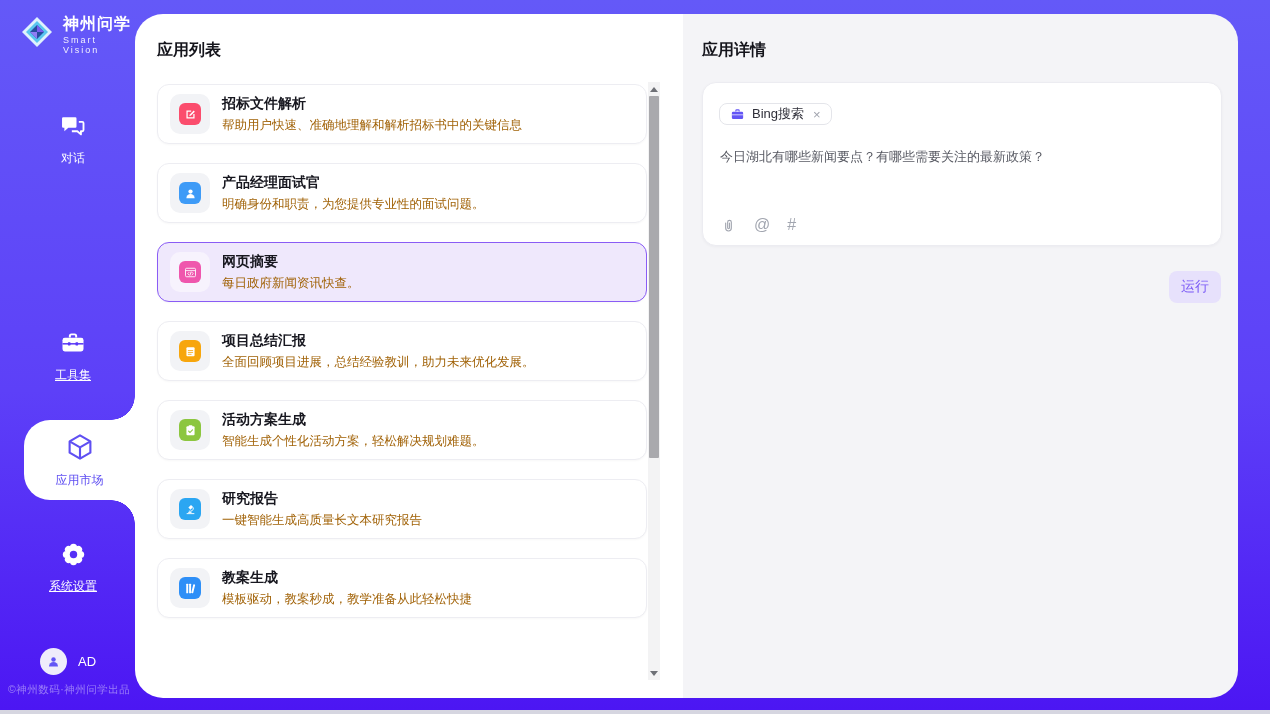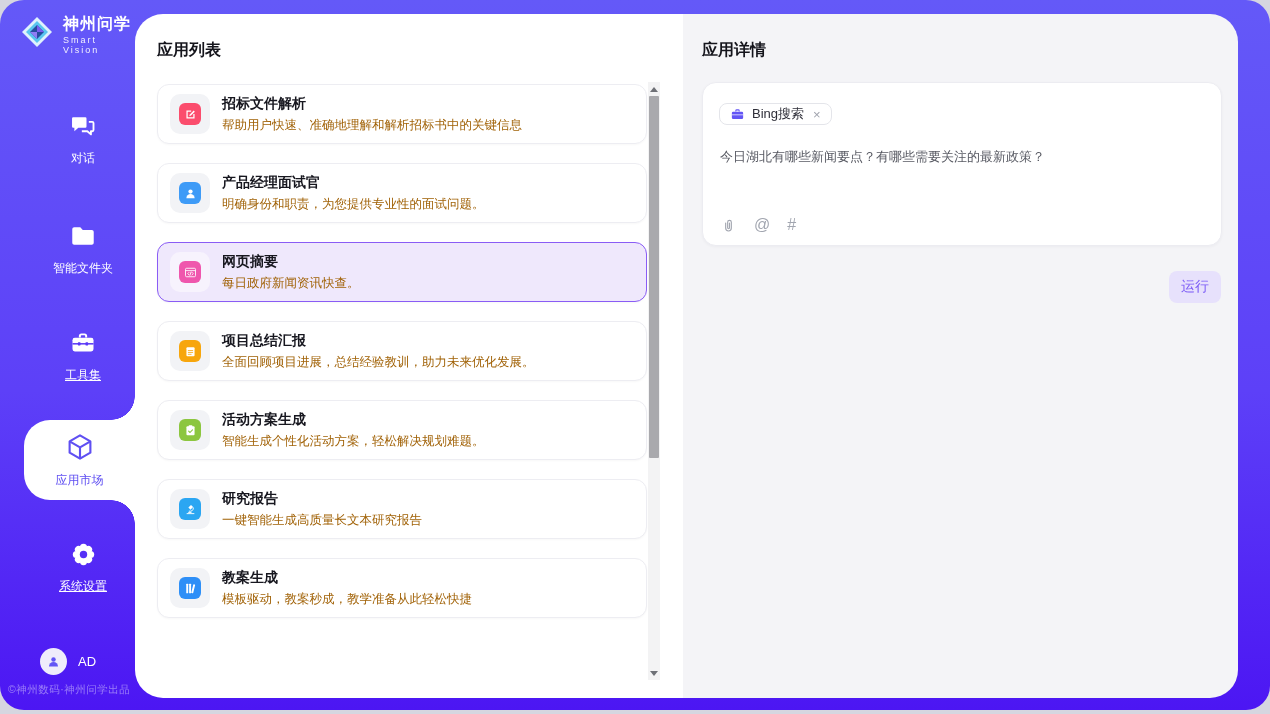--- a/index.html
+++ b/index.html
@@ -1,26 +1,26 @@
 <!DOCTYPE html>
 <html><head>
 <meta charset="utf-8">
 <style>
   * { margin:0; padding:0; box-sizing:border-box; }
   html,body { width:1270px; height:714px; overflow:hidden; background:#d6d6e0;
     font-family:"Liberation Sans","DejaVu Sans",sans-serif; }
   .frame { position:absolute; left:0; top:0; right:0; bottom:4px;
-    background:linear-gradient(180deg,#6459f8 0%,#5d40f8 55%,#4c16f3 100%);border-radius:24px; }
+    background:linear-gradient(180deg,#6459f8 0%,#5d40f8 55%,#4c16f3 100%); }
 
   
   .sidebar { position:absolute; left:0; top:0; width:135px; bottom:0; }
   .logo { position:absolute; top:13px; left:18px; display:flex; align-items:center; gap:7px; }
   .logo-cn { font-size:16px; font-weight:bold; color:#fff; letter-spacing:1px; }
   .logo-en { font-size:9px; color:rgba(255,255,255,.9); letter-spacing:2px; }
-  .nav-item { position:absolute; left:16px; width:134px; display:flex; flex-direction:column;
+  .nav-item { position:absolute; left:6px; width:134px; display:flex; flex-direction:column;
     align-items:center; gap:6px; color:#fff; cursor:pointer; }
   .nav-label { font-size:12px; }
   .u { text-decoration:underline; }
   .active-bubble { left:24px; width:111px; height:80px; background:#fff;
     border-radius:26px 0 0 26px; justify-content:center; }
   .active-bubble .nav-label { color:#5f4ff2; }
   .notch { position:absolute; right:0; width:24px; height:24px; pointer-events:none; }
   .notch-top { top:-24px; background:radial-gradient(circle at 0 0,rgba(255,255,255,0) 23.5px,#fff 24px); }
   .notch-bottom { bottom:-24px; background:radial-gradient(circle at 0 100%,rgba(255,255,255,0) 23.5px,#fff 24px); }
   .user-row { position:absolute; top:648px; left:40px; display:flex; align-items:center; gap:11px; cursor:pointer; }
@@ -116,28 +116,20 @@
     <div class="nav-item" style="top:112px">
       <span>
         <svg width="28" height="28" viewBox="0 0 24 24">
           <path d="M3.5 4.5h10.5a1 1 0 0 1 1 1v7a1 1 0 0 1-1 1H8l-3.4 3v-3h-1a1 1 0 0 1-1-1v-7a1 1 0 0 1 1-1z" fill="#fff"></path>
           <path d="M17 8.5h3a1 1 0 0 1 1 1v6a1 1 0 0 1-1 1h-1.2v2.7l-3.1-2.7H11" fill="none" stroke="#fff" stroke-width="1.6" stroke-linejoin="round"></path>
         </svg>
       </span>
       <span class="nav-label">对话</span>
     </div>
 
-    <div class="nav-item" style="top:222px">
-      <span>
-        <svg width="28" height="28" viewBox="0 0 24 24">
-          <path fill="#fff" d="M2.8 6.2c0-1 .8-1.7 1.7-1.7h5.2l2.1 2.3h7.7c1 0 1.7.8 1.7 1.7v9.3c0 1-.8 1.7-1.7 1.7H4.5c-1 0-1.7-.8-1.7-1.7z"></path>
-        </svg>
-      </span>
-      <span class="nav-label">智能文件夹</span>
-    </div>
 
     <div class="nav-item active-bubble" style="top:420px">
       <span class="notch notch-top"></span>
       <span class="notch notch-bottom"></span>
       <span>
         <svg width="30" height="30" viewBox="0 0 24 24" fill="none" stroke="#5f4ff2" stroke-width="1.7" stroke-linejoin="round">
           <path d="M12 2.7l8.3 4.8v9L12 21.3l-8.3-4.8v-9z"></path>
           <path d="M12 12.3L3.7 7.5M12 12.3l8.3-4.8M12 12.3v9"></path>
         </svg>
       </span>

